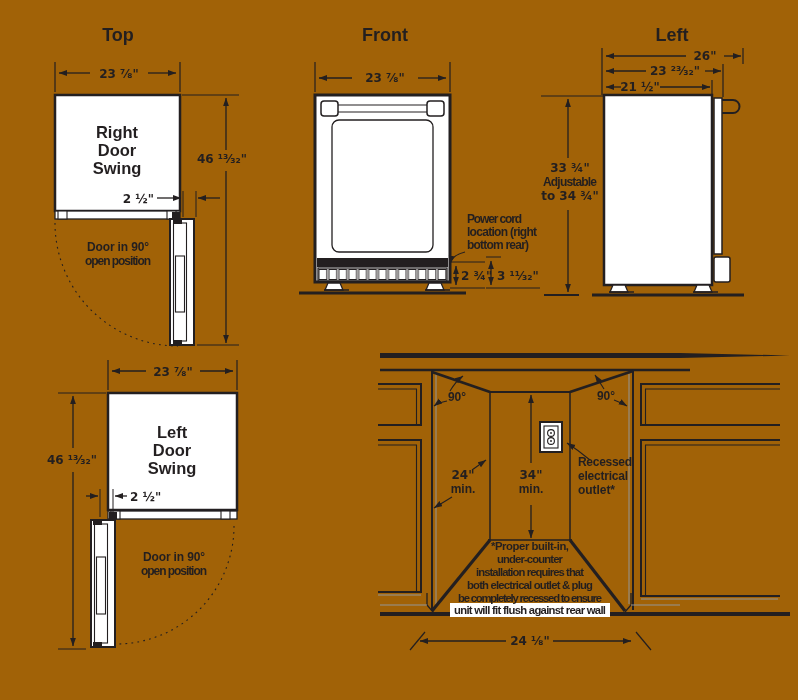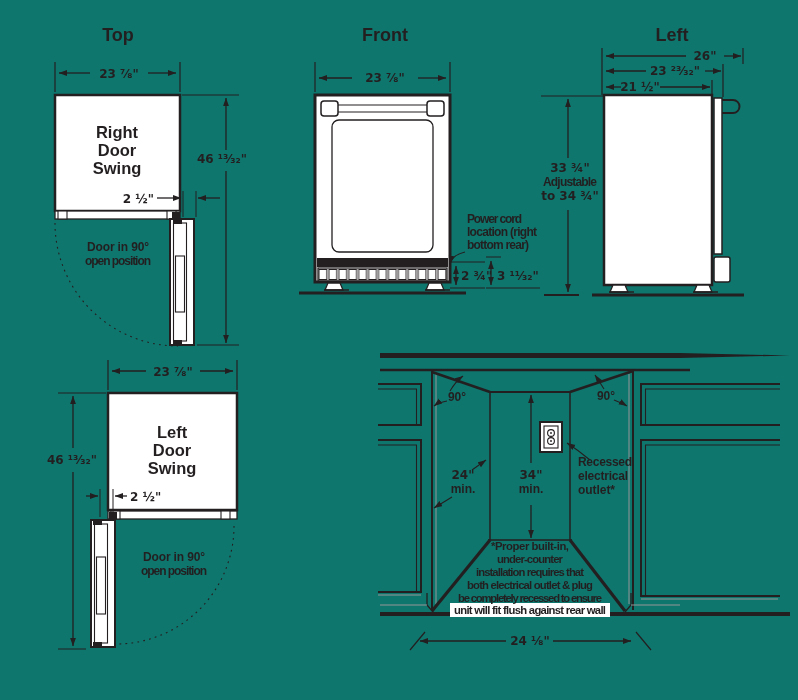--- a/index.html
+++ b/index.html
@@ -1,16 +1,16 @@
 <!DOCTYPE html>
 <html><head>
 <meta charset="utf-8">
 <style>
   html,body{margin:0;padding:0;background:#fff;}
-  #stage{width:798px;height:700px;background:#0f766e;position:relative;font-family:"Liberation Sans",sans-serif;}
+  #stage{width:798px;height:700px;background:#a16207;position:relative;font-family:"Liberation Sans",sans-serif;}
   svg{display:block}
   .ln{stroke:#231f20;fill:none;stroke-linecap:butt;stroke-linejoin:miter}
   .gy{stroke:#939598;fill:none}
   .s1{stroke-width:1}.s11{stroke-width:1.1}.s12{stroke-width:1.2}.s13{stroke-width:1.3}
   .s15{stroke-width:1.5}.s2{stroke-width:2}.s25{stroke-width:2.5}.s28{stroke-width:2.8}
   .s3{stroke-width:3}.s32{stroke-width:3.2}.s4{stroke-width:4}
   .wh{fill:#ffffff}
   .ink{fill:#231f20;stroke:none}
   .dash{stroke-dasharray:1.8 4.2}
   text{fill:#231f20;font-family:"Liberation Sans",sans-serif}

